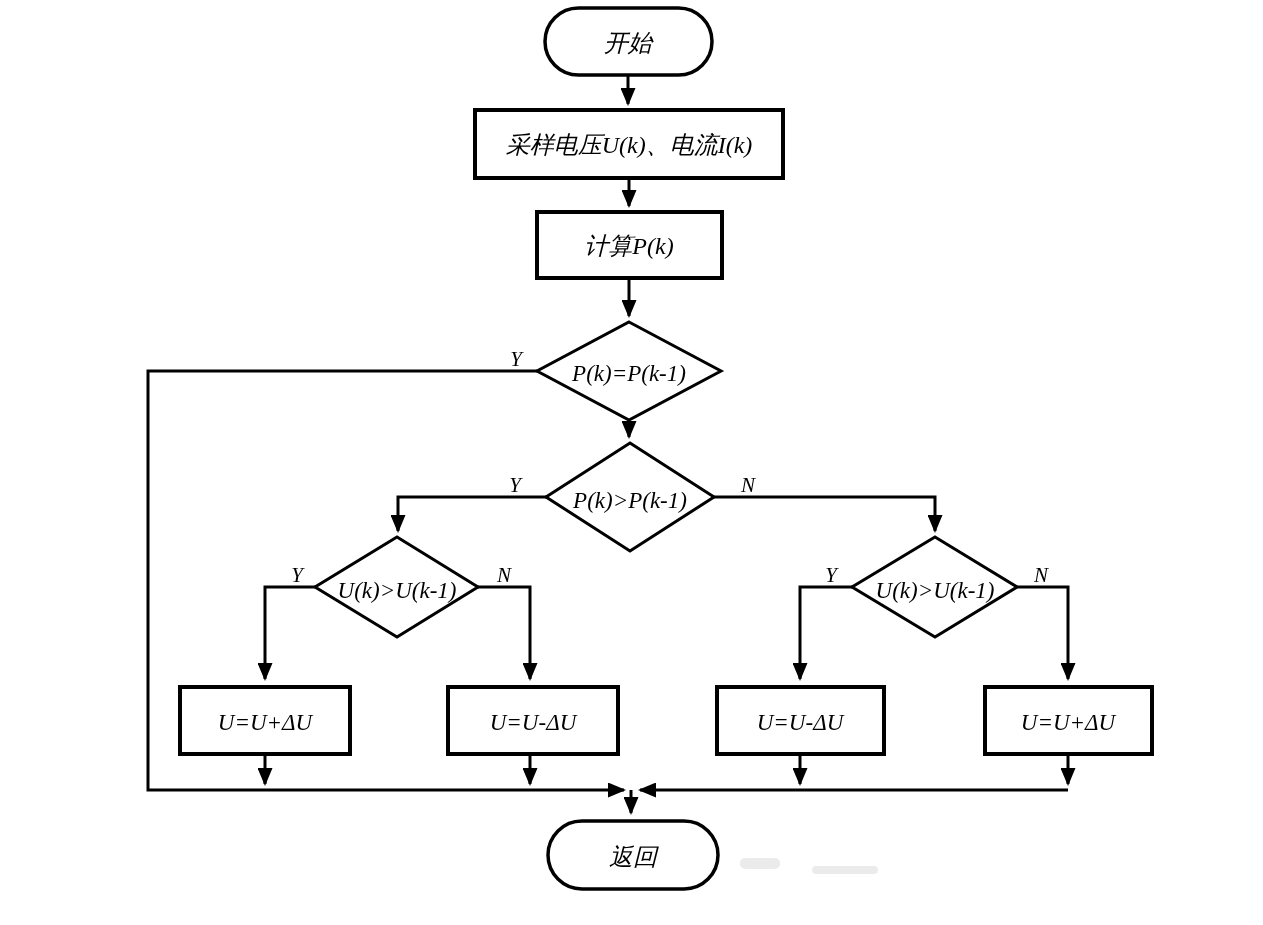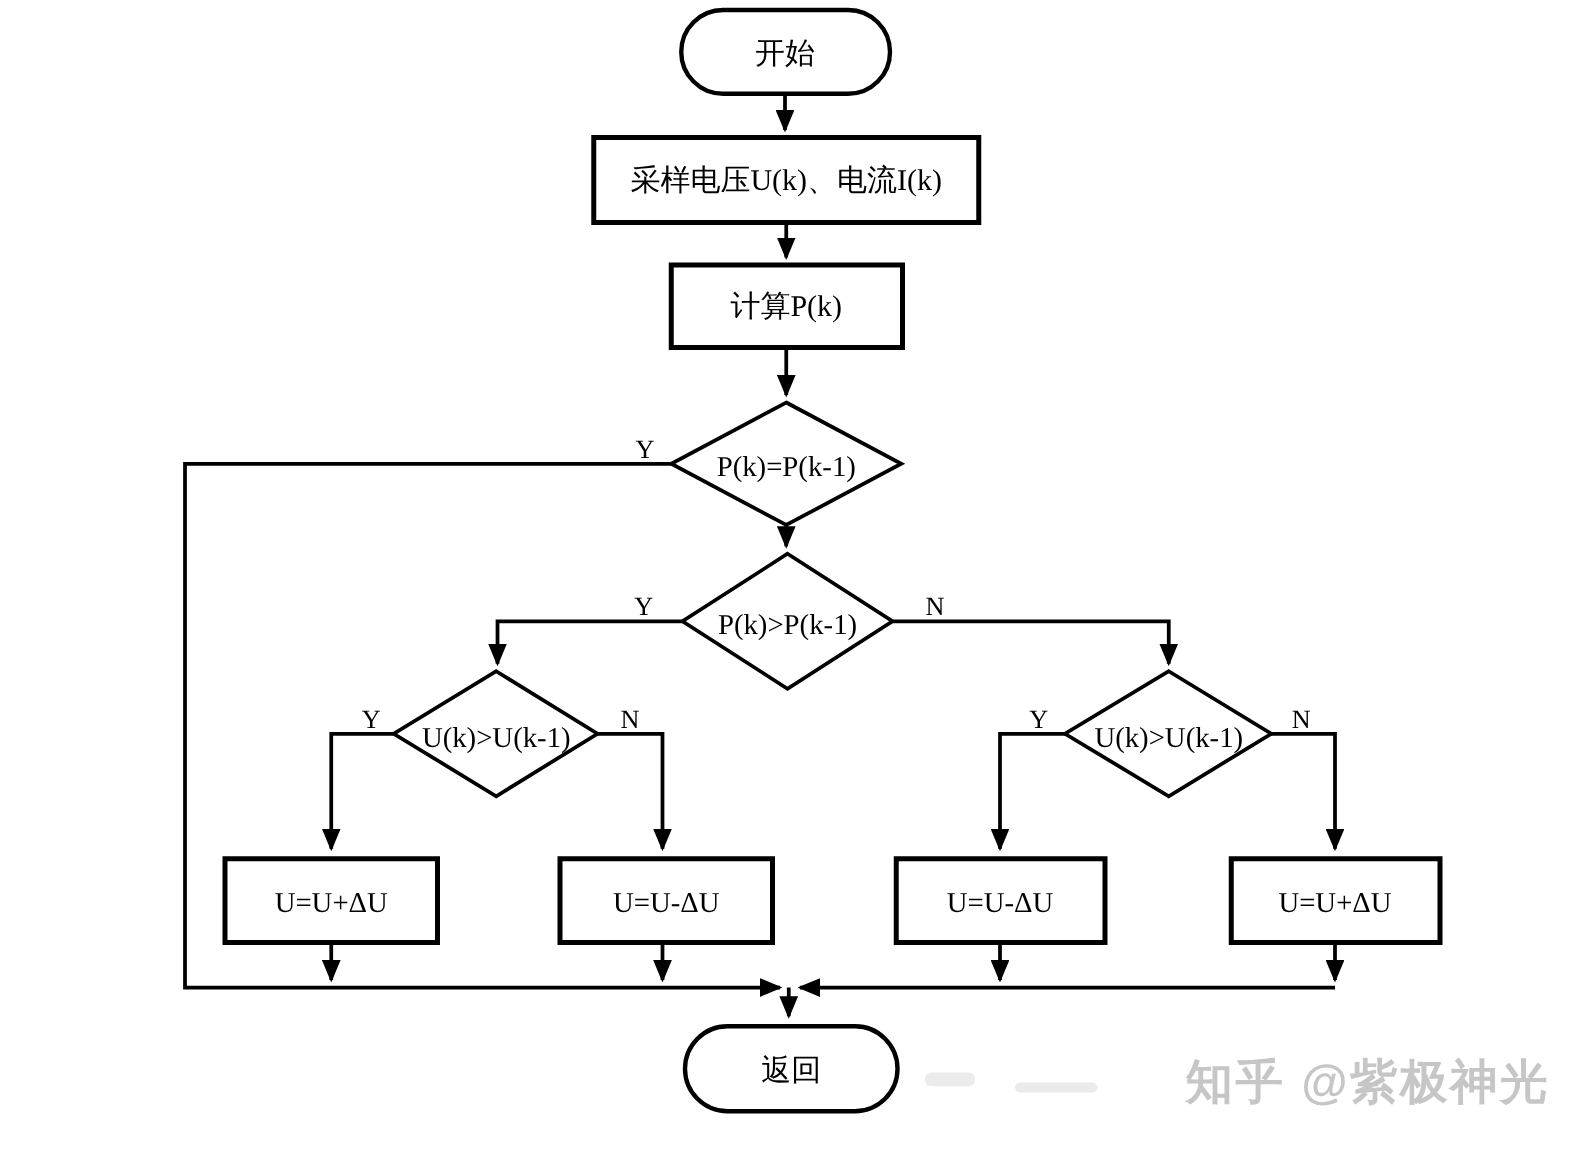--- a/index.html
+++ b/index.html
@@ -2,20 +2,21 @@
 <html><head>
 <meta charset="utf-8">
 <style>
   html,body{margin:0;padding:0;background:#ffffff;}
   .canvas{
     position:relative;
     width:1263px;height:925px;
     background:#ffffff;
     overflow:hidden;
     font-family:"Liberation Serif","DejaVu Serif",serif;
+    font-style:italic;
   }
   svg{position:absolute;left:0;top:0;}
   svg text{
     font-family:"Liberation Serif","DejaVu Serif",serif;
     fill:#000;
   }
   .node-label{font-size:24px;}
   .node-label-sm{font-size:23px;}
   .branch-label{font-size:21px;}
   .shape{fill:#ffffff;stroke:#000000;}
@@ -134,15 +135,14 @@
       <text class="branch-label" x="297" y="582" text-anchor="middle">Y</text>
       <text class="branch-label" x="504" y="582" text-anchor="middle">N</text>
       <text class="branch-label" x="831" y="582" text-anchor="middle">Y</text>
       <text class="branch-label" x="1041" y="582" text-anchor="middle">N</text>
     </g>
   </svg>
 
   <div class="artifact artifact-1"></div>
   <div class="artifact artifact-2"></div>
 
-  <div class="watermark">知乎 @紫极神光</div>
 
 </div>
 
 </body></html>

